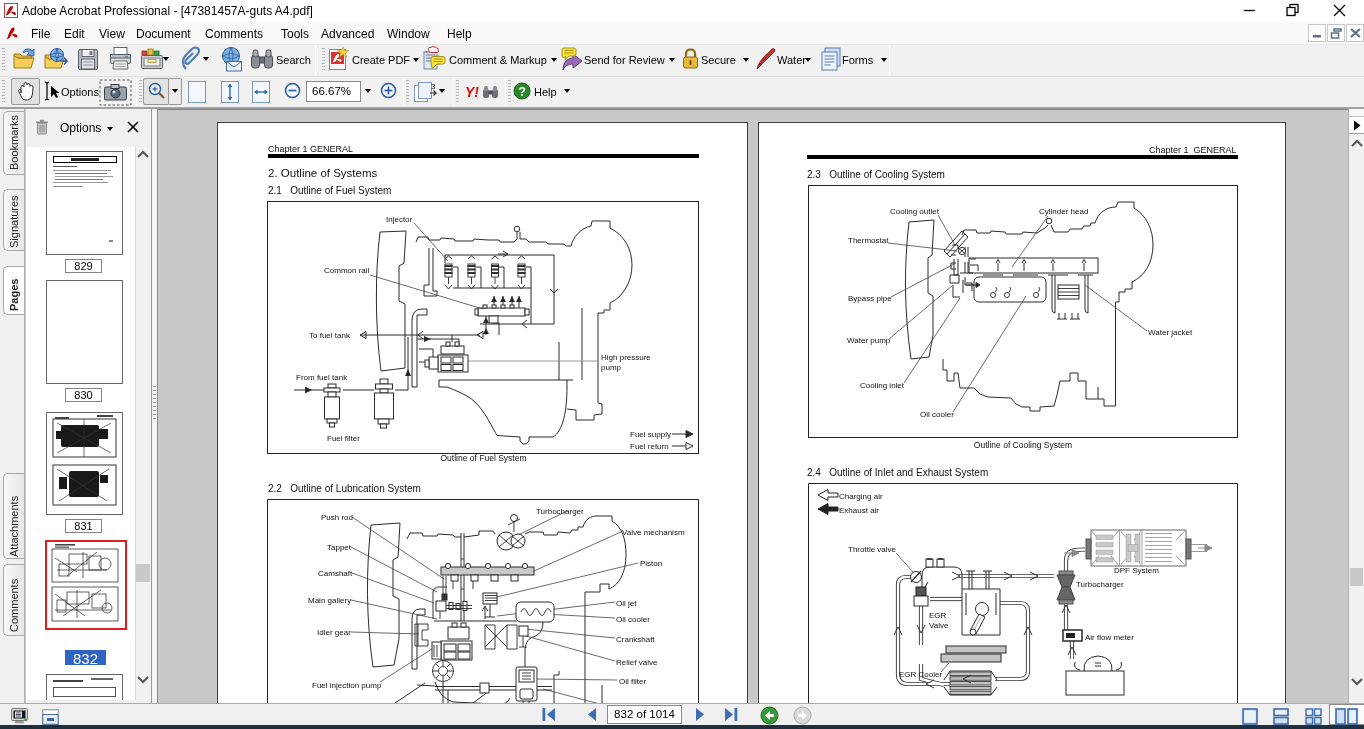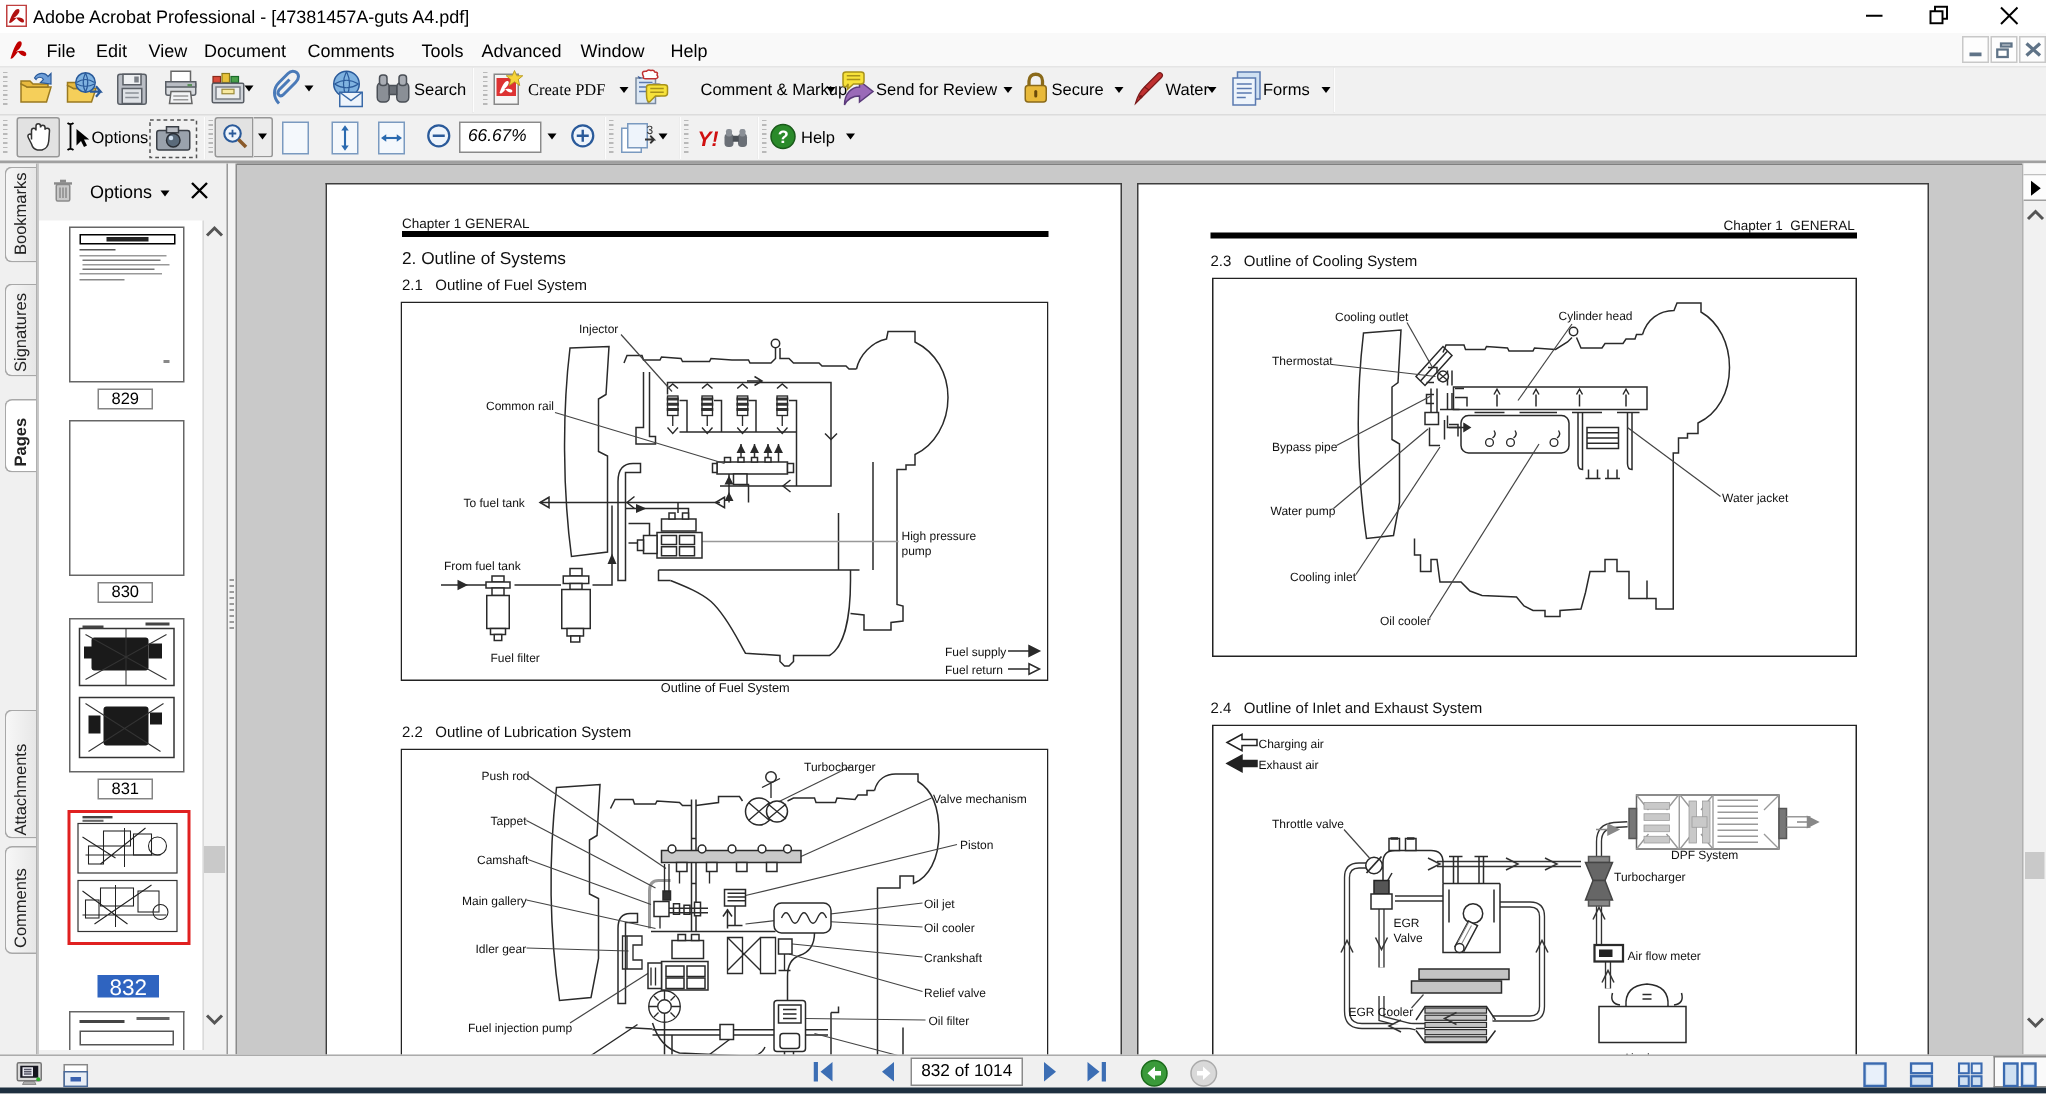--- a/index.html
+++ b/index.html
@@ -136,35 +136,35 @@
 </svg>
 <div class="tbtext" style="left:276px;top:54px;">Search</div>
 <div class="vsep" style="left:315px;top:45px;height:30px;"></div>
 <div class="grip" style="left:322px;top:48px;height:24px;"></div>
 <svg class="abs" style="left:328px;top:46px;" width="22" height="26" viewBox="0 0 22 26">
  <rect x="1.5" y="3.5" width="16" height="20" fill="#f5f5f5" stroke="#888"></rect>
  <rect x="3" y="6" width="13" height="12" fill="#d33"></rect>
  <path d="M5,16 C7,10 9,7.5 10.5,8 C12,8.5 11,11.5 8,13.5 C11.5,12.5 14,13.5 13.5,15 C13,16.5 10.5,15.5 9,13.5 C7.5,15.5 6,17 5,16 Z" fill="#fff"></path>
  <path d="M15,1 L16.5,4.5 L20.5,4.5 L17.5,7 L18.5,11 L15,8.5 L11.5,11 L12.5,7 L9.5,4.5 L13.5,4.5 Z" fill="#f7d43a" stroke="#b89a1a" stroke-width="0.6"></path>
 </svg>
-<div class="tbtext" style="left:352px;top:54px;font-family:Liberation Serif, serif;">Create PDF</div>
+<div class="tbtext" style="left:352px;top:54px;">Create PDF</div>
 <div class="dd" style="left:413px;top:58px;"></div>
 <svg class="abs" style="left:423px;top:46px;" width="24" height="26" viewBox="0 0 24 26">
  <rect x="1" y="6" width="13" height="17" fill="#dce8f5" stroke="#7a8aa0"></rect>
  <line x1="3" y1="9" x2="12" y2="9" stroke="#5a7ab0"></line>
  <line x1="3" y1="12" x2="12" y2="12" stroke="#5a7ab0"></line>
  <line x1="3" y1="15" x2="12" y2="15" stroke="#5a7ab0"></line>
  <path d="M2,4.5 L3,6.5 L5,6 Z" fill="#3a5a9a"></path>
  <path d="M6,5 Q4,1 8,1.5 Q9,0 11,1 Q13,0.5 13.5,2 Q16,2 15,4 Q16.5,6 14,6.5 L7.5,6.5 Q5.5,6.5 6,5 Z" fill="#fff" stroke="#c03030"></path>
  <path d="M9,23 L10,18 L16,18 Q18,18 18,16 L18,12 Q18,10 16,10 L12,10" fill="none" stroke="#888"></path>
  <path d="M10,22 Q8,22 8,17 L8,12 Q8,10.5 10,10.5 L20,10.5 Q22,10.5 22,12 L22,16 Q22,18 20,18 L14,18 L10,22 Z" fill="#f7e23a" stroke="#a8921a"></path>
  <line x1="10.5" y1="13" x2="19.5" y2="13" stroke="#a8921a"></line>
  <line x1="10.5" y1="15.5" x2="19.5" y2="15.5" stroke="#a8921a"></line>
 </svg>
-<div class="tbtext" style="left:467px;top:54px;">Comment &amp; Markup</div>
+<div class="tbtext" style="left:449px;top:54px;">Comment &amp; Markup</div>
 <div class="dd" style="left:551px;top:58px;"></div>
 <svg class="abs" style="left:560px;top:46px;" width="24" height="26" viewBox="0 0 24 26">
  <path d="M3,24 C3,16 8,12 13,12 L13,8 L22,15 L13,22 L13,18 C8,18 5,20 3,24 Z" fill="#9a6ab8" stroke="#5a3a7a"></path>
  <path d="M4,12 Q2,12 2,10 L2,3.5 Q2,2 4,2 L14,2 Q16,2 16,3.5 L16,8 Q16,10 14,10 L9,10 L5,13.5 L5.5,10 Z" fill="#f7e23a" stroke="#a8921a"></path>
  <line x1="4.5" y1="4.5" x2="13.5" y2="4.5" stroke="#a8921a"></line>
  <line x1="4.5" y1="7" x2="13.5" y2="7" stroke="#a8921a"></line>
 </svg>
 <div class="tbtext" style="left:584px;top:54px;">Send for Review</div>
 <div class="dd" style="left:669px;top:58px;"></div>
 <svg class="abs" style="left:682px;top:47px;" width="17" height="24" viewBox="0 0 17 24">
@@ -232,21 +232,21 @@
 </svg>
 <svg class="abs" style="left:250px;top:80px;" width="22" height="24" viewBox="0 0 22 24">
  <rect x="2.5" y="1.5" width="17" height="21" fill="#f4f8fc" stroke="#7a9ac0"></rect>
  <path d="M4,12 L7.5,9.5 L7.5,14.5 Z M18,12 L14.5,9.5 L14.5,14.5 Z" fill="#2a6ab0"></path>
  <line x1="6" y1="12" x2="16" y2="12" stroke="#2a6ab0" stroke-width="1.4"></line>
 </svg>
 <svg class="abs" style="left:284px;top:82px;" width="17" height="17" viewBox="0 0 17 17">
  <circle cx="8.5" cy="8.5" r="7" fill="#eef4fb" stroke="#2a5a9a" stroke-width="1.5"></circle>
  <line x1="4.5" y1="8.5" x2="12.5" y2="8.5" stroke="#2a5a9a" stroke-width="1.6"></line>
 </svg>
-<div class="abs" style="left:306px;top:81px;width:55px;height:21px;background:#fff;border:1px solid #8a8a8a;font-size:11.5px;padding:3px 0 0 5px;font-style:italic;">66.67%</div>
+<div class="abs" style="left:306px;top:81px;width:55px;height:21px;background:#fff;border:1px solid #8a8a8a;font-size:11.5px;padding:3px 0 0 5px;">66.67%</div>
 <div class="dd" style="left:365px;top:89px;"></div>
 <svg class="abs" style="left:380px;top:82px;" width="17" height="17" viewBox="0 0 17 17">
  <circle cx="8.5" cy="8.5" r="7" fill="#eef4fb" stroke="#2a5a9a" stroke-width="1.5"></circle>
  <line x1="4.5" y1="8.5" x2="12.5" y2="8.5" stroke="#2a5a9a" stroke-width="1.6"></line>
  <line x1="8.5" y1="4.5" x2="8.5" y2="12.5" stroke="#2a5a9a" stroke-width="1.6"></line>
 </svg>
 <div class="vsep" style="left:403px;top:78px;height:28px;"></div>
 <div class="grip" style="left:406px;top:80px;height:24px;"></div>
 <svg class="abs" style="left:412px;top:80px;" width="26" height="24" viewBox="0 0 26 24">
  <rect x="2.5" y="5.5" width="13" height="16" fill="#fff" stroke="#7a9ac0"></rect>
@@ -568,20 +568,21 @@
    <text x="82" y="29">Cooling outlet</text>
    <text x="231" y="28.5">Cylinder head</text>
    <text x="40" y="58">Thermostat</text>
    <text x="40" y="115.5">Bypass pipe</text>
    <text x="39" y="158">Water pump</text>
    <text x="52" y="202.5">Cooling inlet</text>
    <text x="112" y="231.5">Oil cooler</text>
    <text x="340" y="149.5">Water jacket</text>
   </g>
  </svg>
+ <div class="cap" style="left:0;top:317px;width:528px;">Outline of Cooling System</div>
  <div class="h2" style="left:48px;top:344px;">2.4&nbsp;&nbsp;&nbsp;Outline of Inlet and Exhaust System</div>
  <svg id="d4" class="abs" style="left:49px;top:360px;" width="430" height="233" viewBox="0 0 430 233">
   <path d="M0.5,233 L0.5,0.5 L429.5,0.5 L429.5,233" fill="none" stroke="#222"></path>
   <path d="M10,12 L20,6.5 L20,10 L30,10 L30,14 L20,14 L20,17.5 Z" fill="#fff" stroke="#222"></path>
   <path d="M10,26 L20,20.5 L20,24 L30,24 L30,28 L20,28 L20,31.5 Z" fill="#222" stroke="#222"></path>
   <g fill="none" stroke="#333" stroke-width="4.2">
    <path d="M142,201 L100,201 Q90,201 90,191 L90,102 Q90,94 98,94 L114,94"></path>
    <path d="M150,93 L246,93"></path>
    <path d="M258,90 L258,78 Q258,68 268,67 L277,66.5"></path>
    <path d="M258,117 L258,147 M264,158 L264,176"></path>

